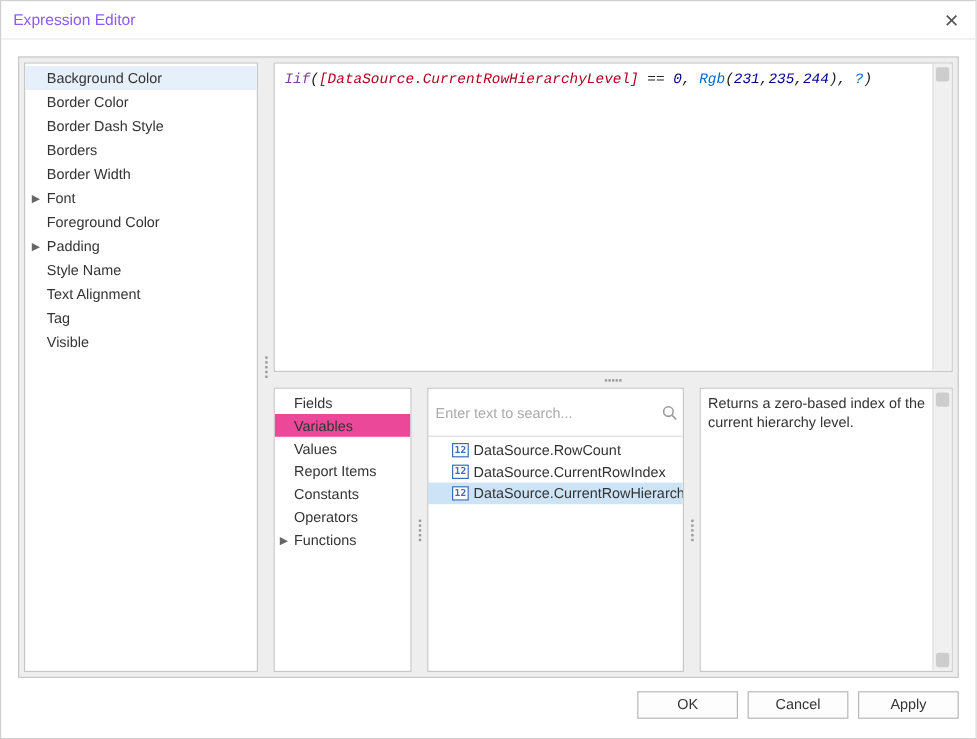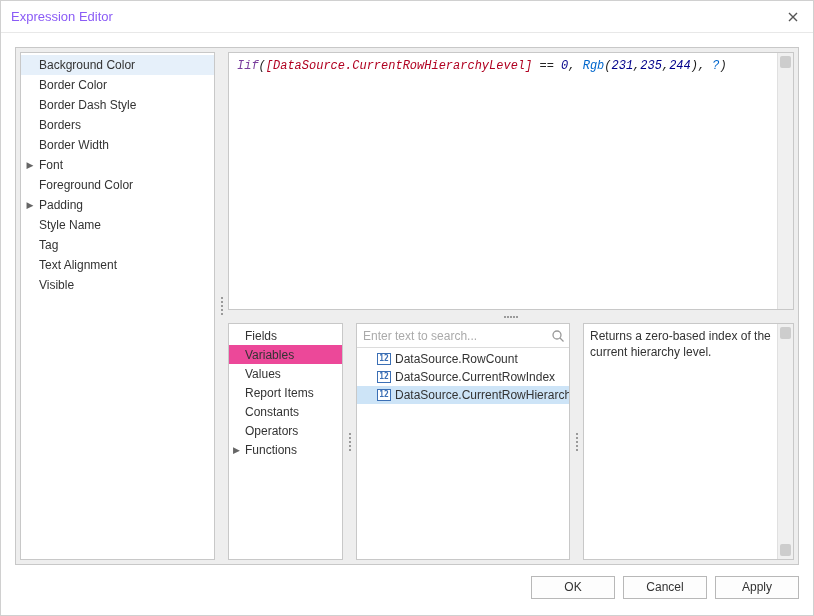--- a/index.html
+++ b/index.html
@@ -174,21 +174,21 @@
     font-size: 9px;
     color: #666;
     text-align: center;
   }
   .mid-panel {
     width: 214px;
     display: flex;
     flex-direction: column;
   }
   .search-row {
-    height: 24px;
+    height: 40px;
     border-bottom: 1px solid #dcdcdc;
     display: flex;
     align-items: center;
     padding: 0 4px;
   }
   .search-row input {
     flex: 1;
     border: none;
     outline: none;
     font-size: 12px;
@@ -300,24 +300,24 @@
             <span>Foreground Color</span>
           </div>
           <div class="tree-item">
             <span class="expander">▶</span>
             <span>Padding</span>
           </div>
           <div class="tree-item">
             <span>Style Name</span>
           </div>
           <div class="tree-item">
+            <span>Text Alignment</span>
+          </div>
+          <div class="tree-item">
             <span>Tag</span>
-          </div>
-          <div class="tree-item">
-            <span>Text Alignment</span>
           </div>
           <div class="tree-item">
             <span>Visible</span>
           </div>
         </div>
 
       <div class="grip-v">
         <div class="dots" style="flex-direction:column;gap:2px;">
           <span></span>
             <span></span>

